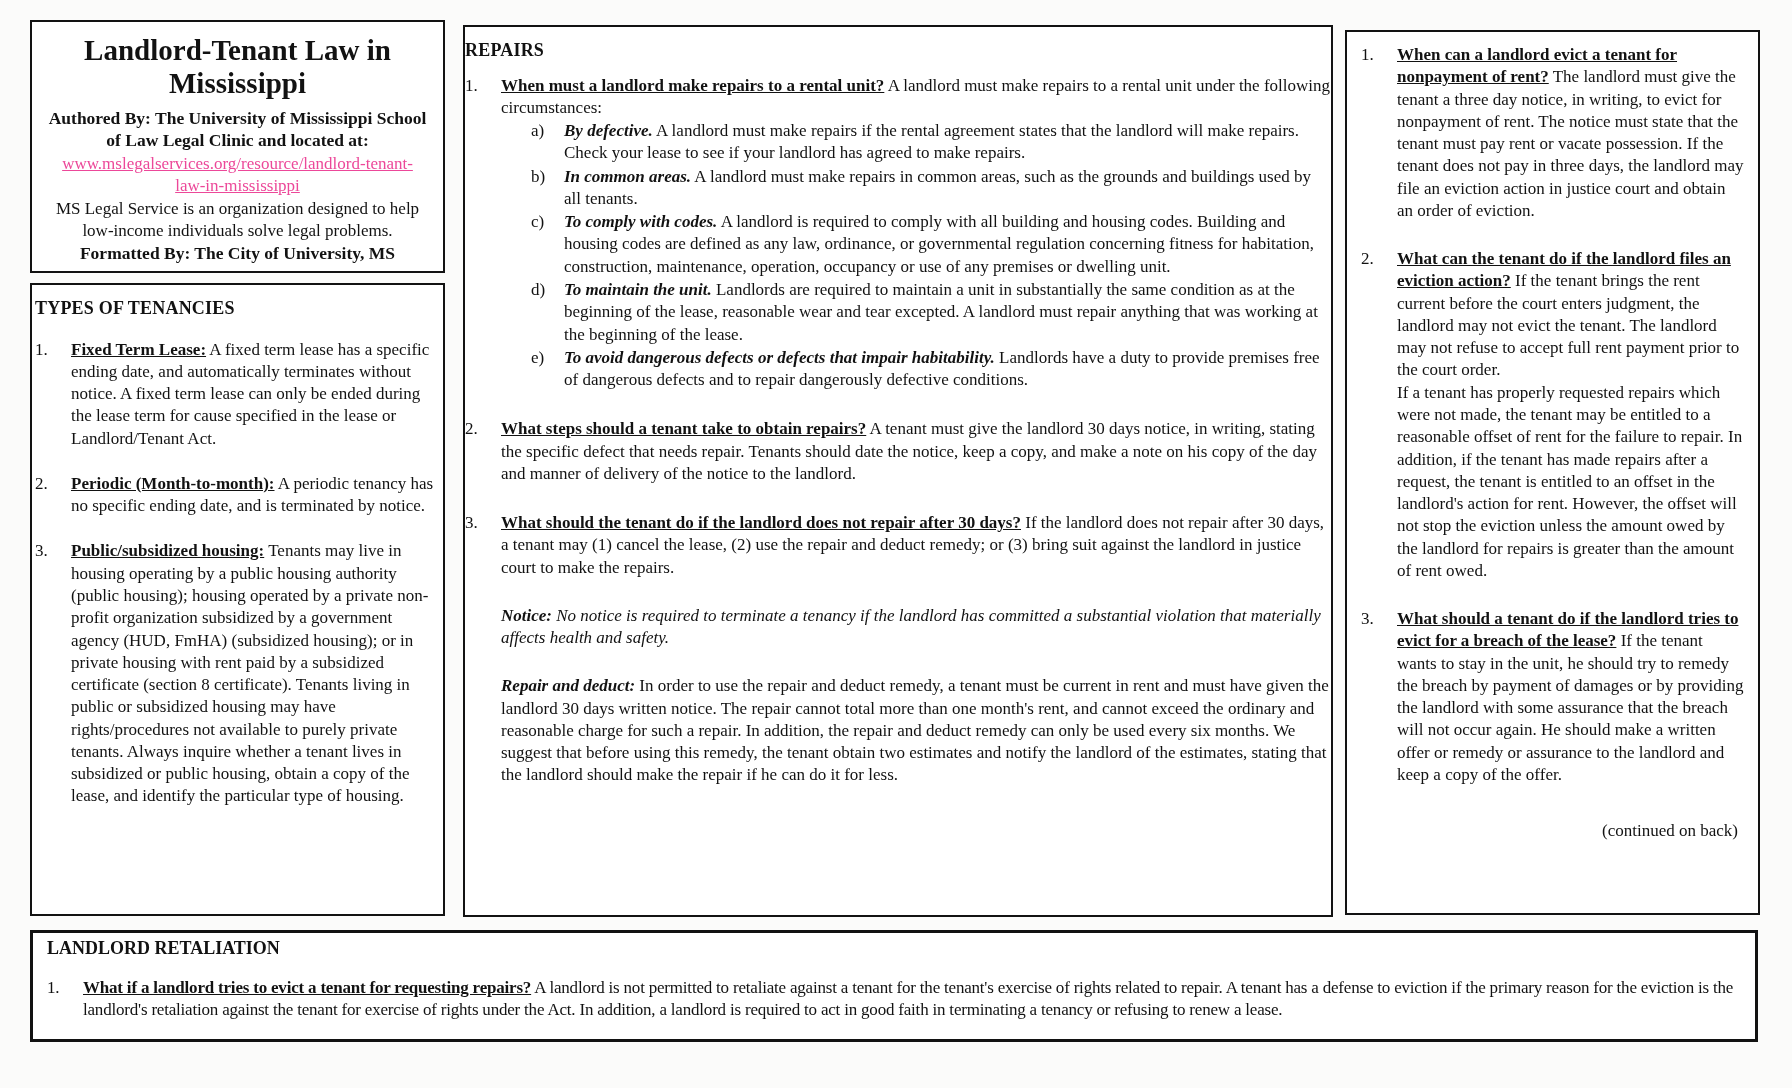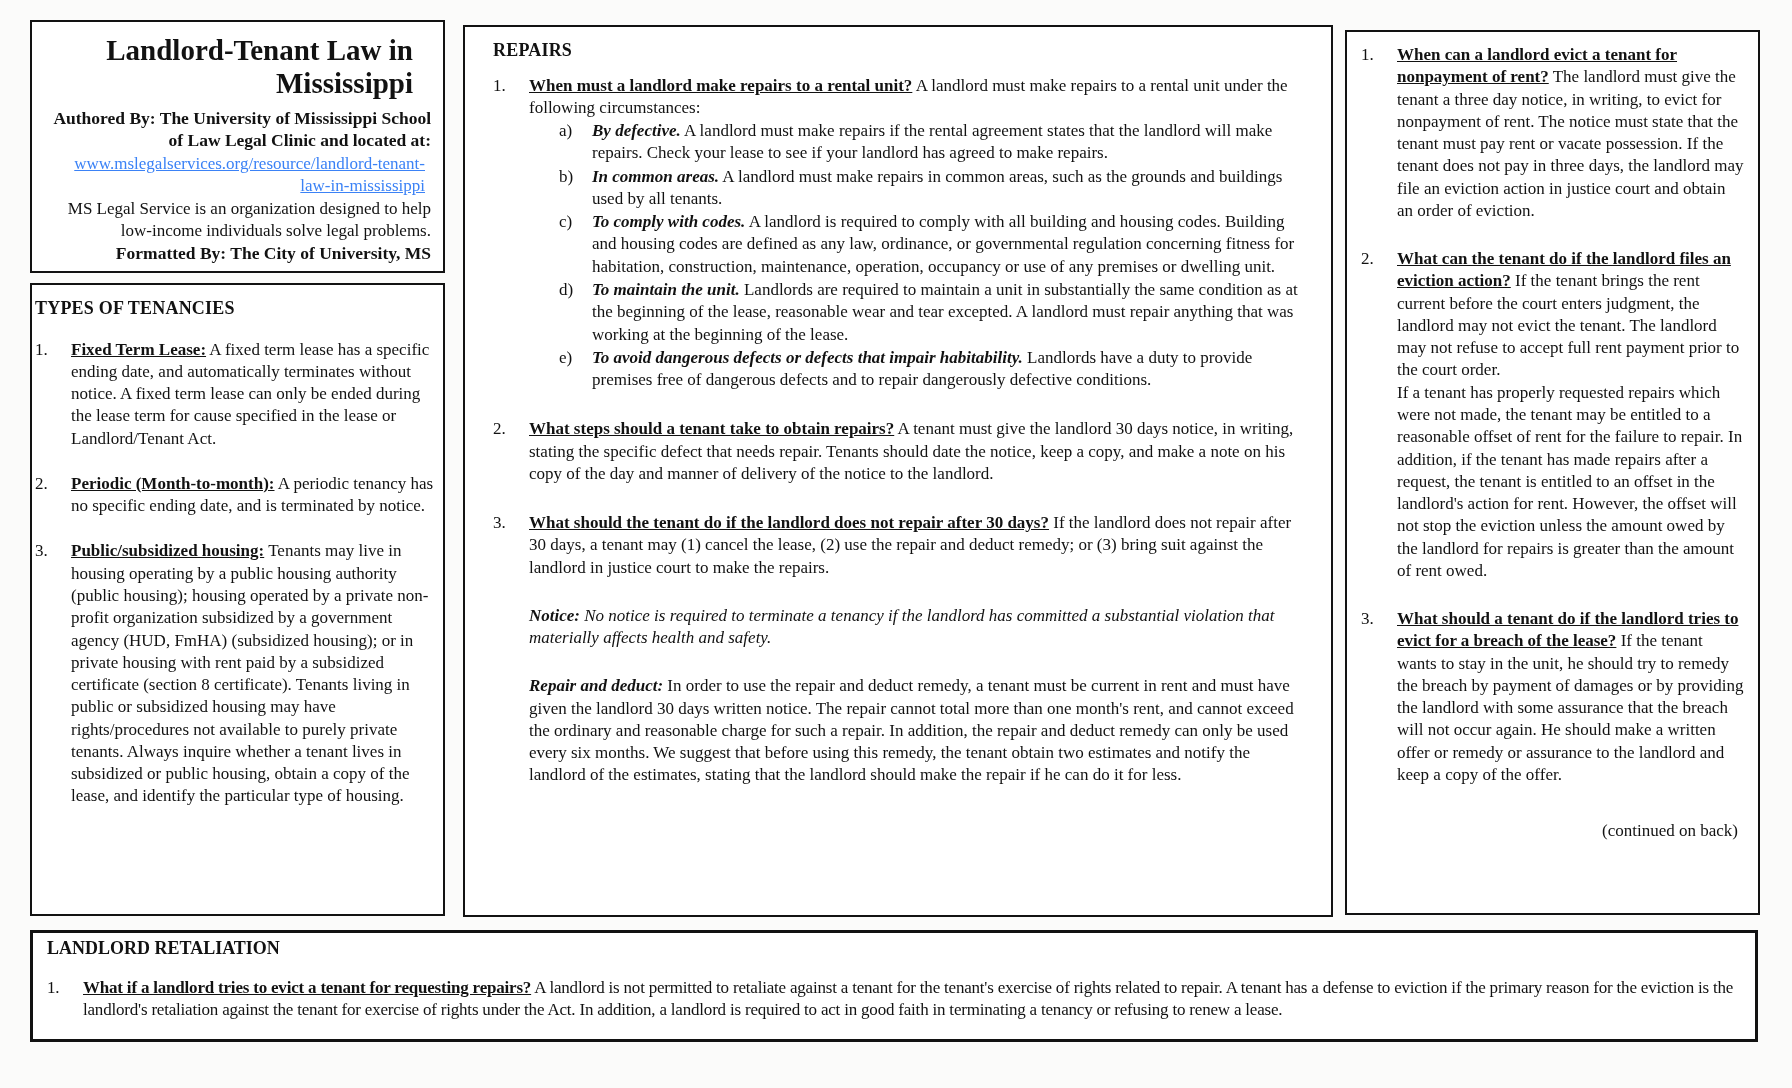--- a/index.html
+++ b/index.html
@@ -15,37 +15,37 @@
     height: 1088px;
     overflow: hidden;
   }
   .box {
     position: absolute;
     background: #ffffff;
     border: 2px solid #121212;
     box-sizing: border-box;
   }
   
-  .title-box   { left: 30px;  top: 20px;  width: 415px;  height: 253px; padding: 8px 12px; text-align: right; }
+  .title-box   { left: 30px;  top: 20px;  width: 415px;  height: 253px; padding: 8px 12px; text-align: center; }
   .tenancy-box { left: 30px;  top: 283px; width: 415px;  height: 633px; padding: 12px 3px; }
-  .repairs-box { left: 463px; top: 25px;  width: 870px;  height: 892px; padding: 12px 28px; }
+  .repairs-box { left: 463px; top: 25px;  width: 870px;  height: 892px; padding: 12px 0; }
   .evict-box   { left: 1345px;top: 30px;  width: 415px;  height: 885px; padding: 12px 14px; }
   .retal-box   { left: 30px;  top: 930px; width: 1728px; height: 112px; padding: 4px 14px; border-width: 3px; letter-spacing: -0.2px; }
 
   
   .title-box h1 {
     font-size: 29px;
     line-height: 1.15;
     margin: 4px 18px 6px 18px;
     font-weight: bold;
   }
   .title-box .bold-line { font-weight: bold; font-size: 17.5px; line-height: 1.26; margin: 0; }
   .title-box .link {
     display: block;
-    color: #3b82f6;
+    color: #ec4899;
     text-decoration: underline;
     font-size: 17px;
     line-height: 1.28;
     margin: 2px 6px;
     word-break: break-word;
   }
   .title-box .plain-line { font-size: 17px; line-height: 1.28; margin: 0; }
 
   
   .sec-heading {

